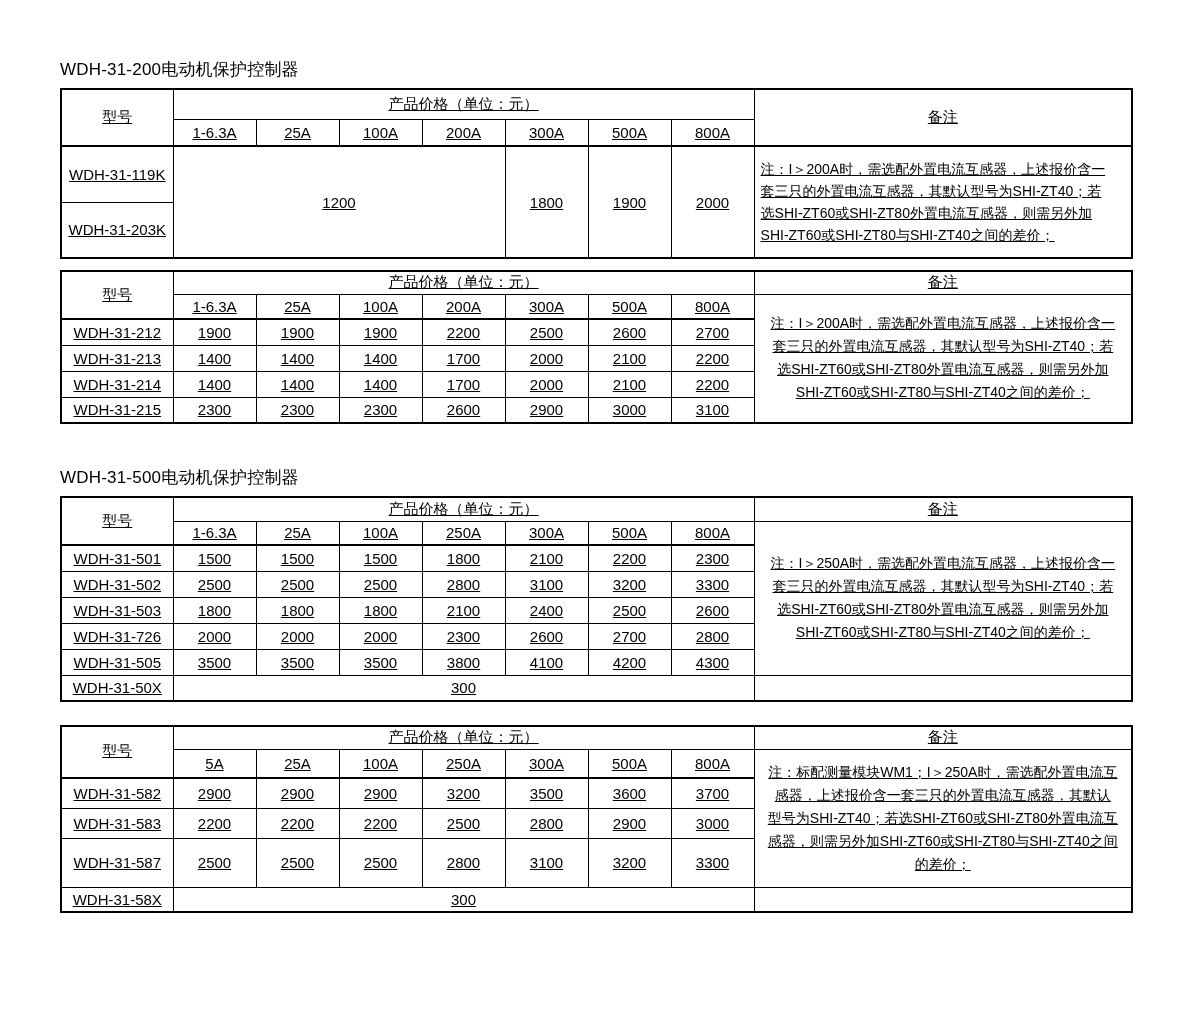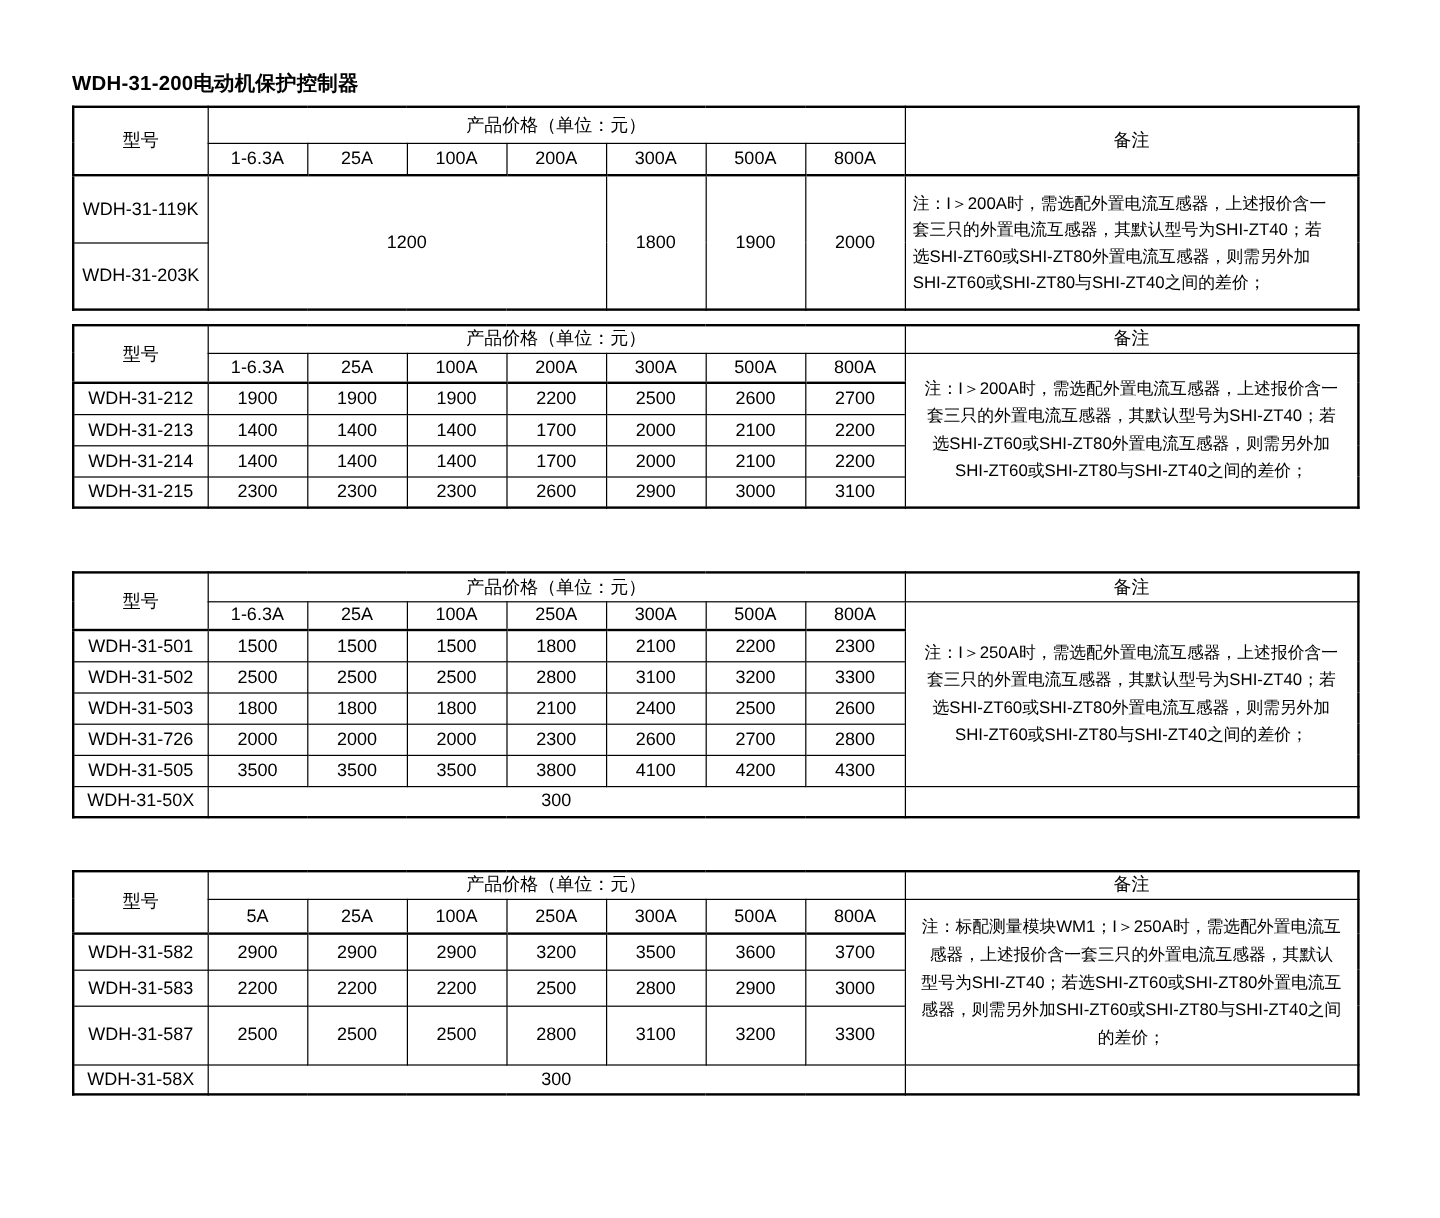--- a/index.html
+++ b/index.html
@@ -2,24 +2,24 @@
 <html><head>
 <meta charset="utf-8">
 <style>
   html,body{margin:0;padding:0}
   body{
     width:1200px;height:1015px;background:#ffffff;color:#000000;
     font-family:"Liberation Sans","DejaVu Sans",sans-serif;
     position:relative;overflow:hidden;
   }
   .sec{position:absolute;left:60px;width:1071px}
-  .sec h2{margin:0;font-size:17px;line-height:20px;font-weight:bold;letter-spacing:0.2px}
+  .sec h2{margin:0;font-size:17px;line-height:20px;font-weight:normal;letter-spacing:0.2px}
   table.tbl{
     border-collapse:collapse;table-layout:fixed;width:1071px;
-    border:2px solid #000;margin-top:8px;
+    border:2px solid #000;margin-top:8px;text-decoration:underline;
   }
   .t0{margin-top:10px}
   .t2{margin-top:9px}
   td{
     border:1px solid #000;text-align:center;vertical-align:middle;
     font-size:15px;padding:0;overflow:hidden;
   }
   td.hb{border-bottom:2px solid #000}
   col.cm{width:112px}
   col.ca{width:83px}
@@ -155,20 +155,21 @@
         <td>2600</td>
         <td>2900</td>
         <td>3000</td>
         <td>3100</td>
       </tr>
     </tbody>
   </table>
 </div>
 
 <div class="sec" style="top:468px">
+  <h2>WDH-31-500电动机保护控制器</h2>
   <table class="tbl t2">
     <colgroup>
         <col class="cm">
         <col class="ca">
         <col class="ca">
         <col class="ca">
         <col class="ca">
         <col class="ca">
         <col class="ca">
         <col class="ca">

